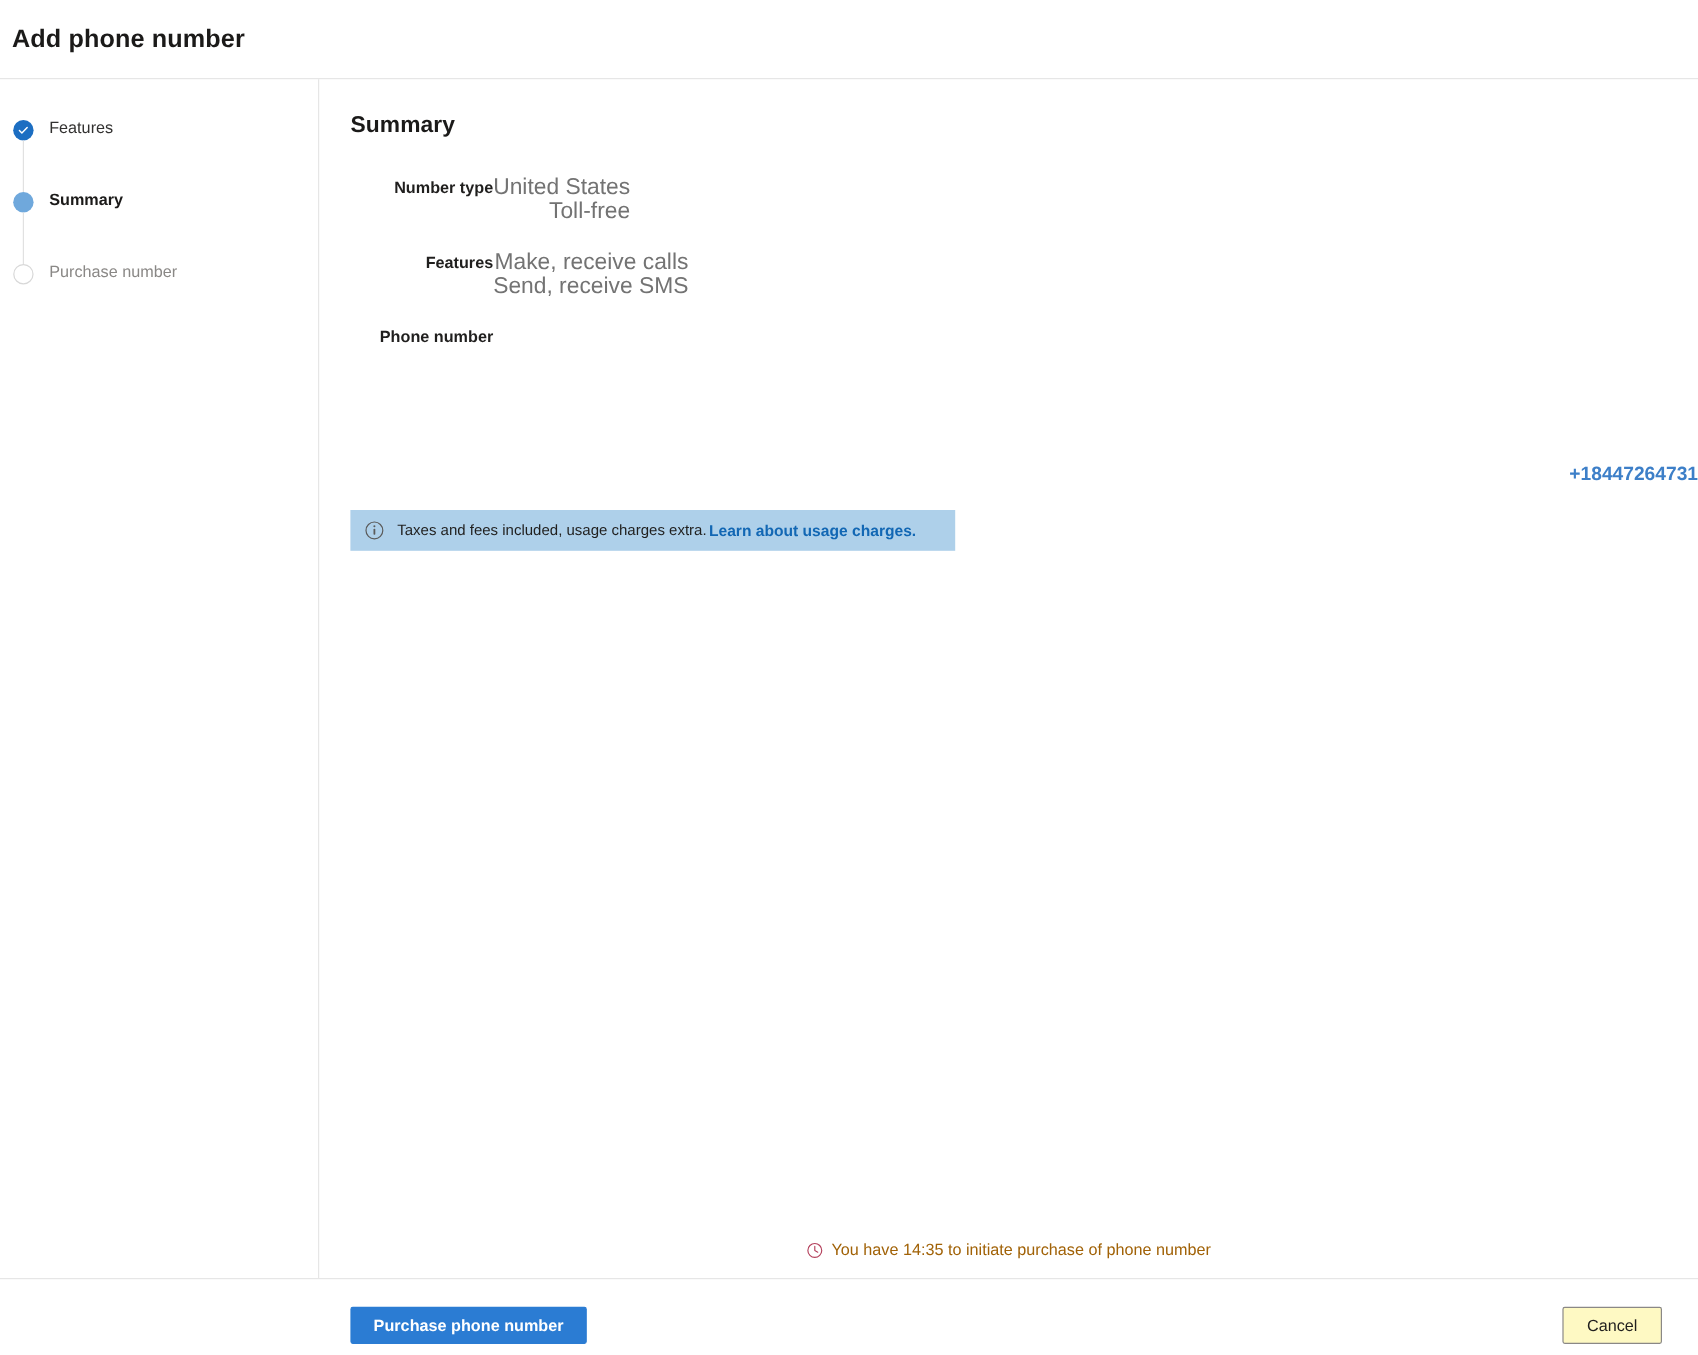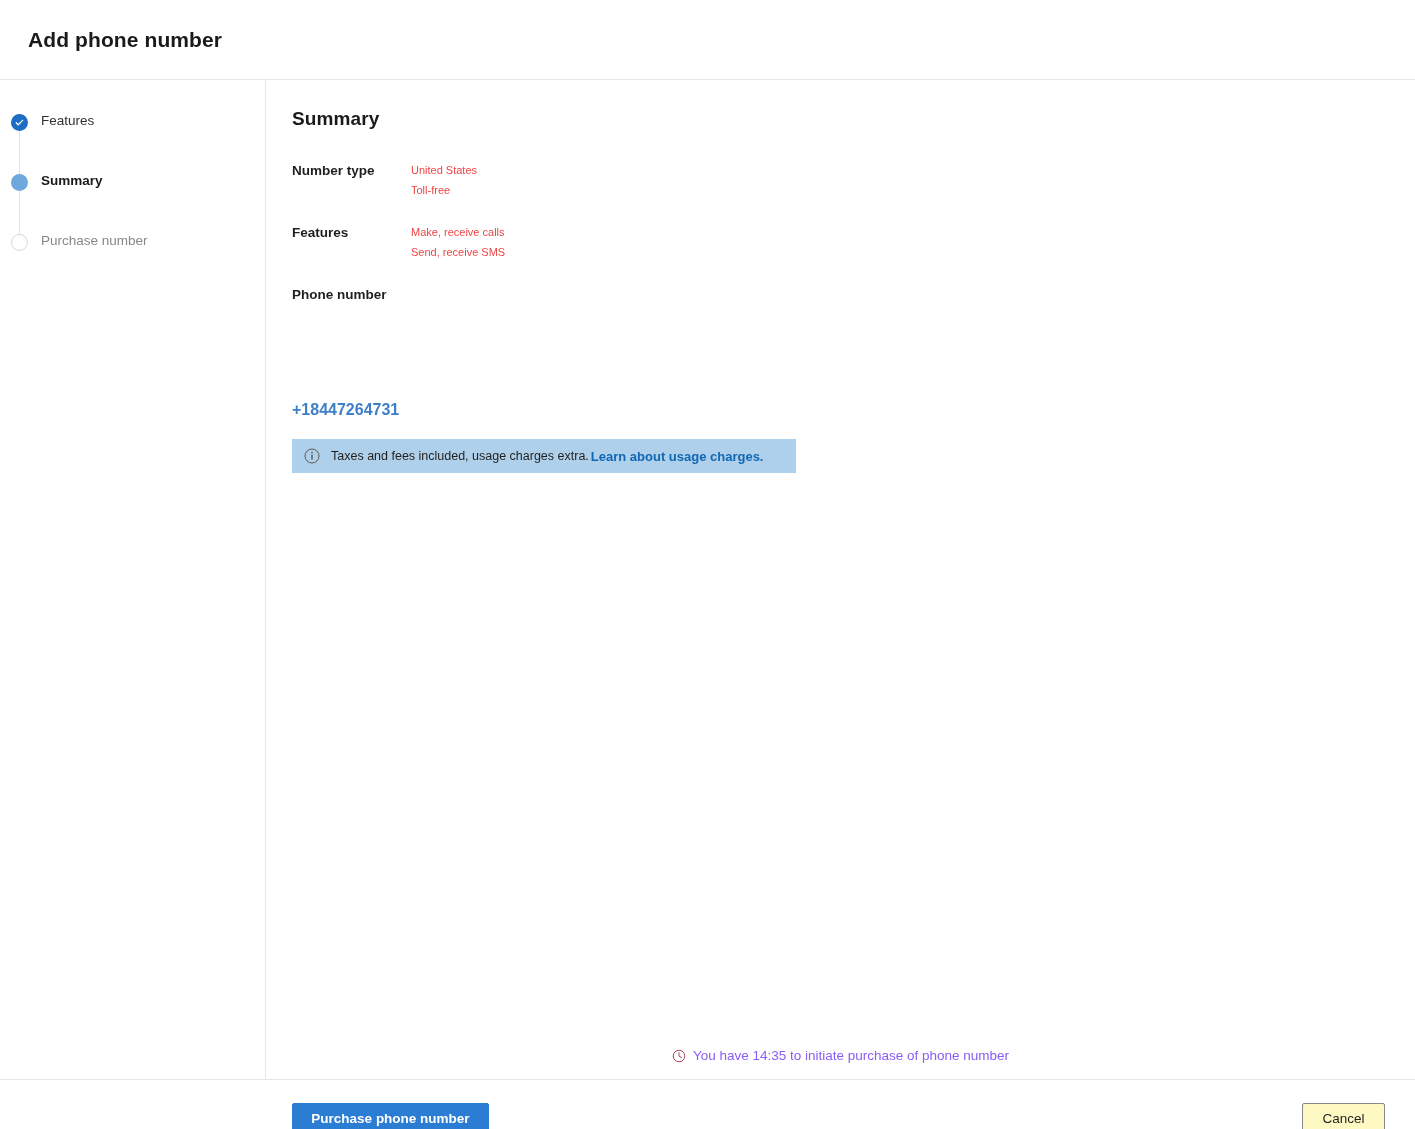--- a/index.html
+++ b/index.html
@@ -11,25 +11,25 @@
     width: 1415px;
     height: 1129px;
     background: #ffffff;
     font-family: "Liberation Sans", sans-serif;
     color: #201f1e;
     overflow: hidden;
   }
 
   
   .panel-header {
-    height: 80px;
+    height: 66px;
     border-bottom: 1px solid #e6e6e6;
     display: flex;
     align-items: center;
-    padding-left: 28px;
+    padding-left: 10px;
   }
   .panel-title {
     font-size: 21px;
     font-weight: 600;
     color: #1b1a19;
     letter-spacing: .1px;
   }
 
   
   .panel-body {
@@ -101,33 +101,34 @@
   .section-title {
     font-size: 19px;
     font-weight: 600;
     color: #1b1a19;
     margin: 0 0 31px 0;
     letter-spacing: .1px;
   }
   .summary-row {
     display: flex;
     margin-bottom: 23px;
+    text-align: right;
   }
   .summary-row.tight { margin-bottom: 19px; flex-direction: column; }
   .row-label {
     width: 119px;
     flex: 0 0 119px;
     font-size: 13.5px;
     font-weight: 600;
     color: #201f1e;
     line-height: 19px;
   }
   .row-values {
-    font-size: 11px;
-    color: #ef4444;
+    font-size: 19px;
+    color: #737373;
     line-height: 19.5px;
   }
   .row-values .v { display: block; }
   .row-values.highlight {
     font-size: 16px;
     font-weight: 600;
     color: #3d7fc8;
     line-height: 20px;
     margin-top: -4px;
   }
@@ -163,21 +164,21 @@
 
   
   .timer {
     position: absolute;
     left: 0;
     right: 0;
     bottom: 16px;
     display: flex;
     align-items: center;
     justify-content: center;
-    color: #8b5cf6;
+    color: #a16207;
     font-size: 13.5px;
     text-align: center;
   }
   .timer .clock-icon {
     width: 14px;
     height: 14px;
     margin-right: 7px;
     flex: 0 0 14px;
   }
 

